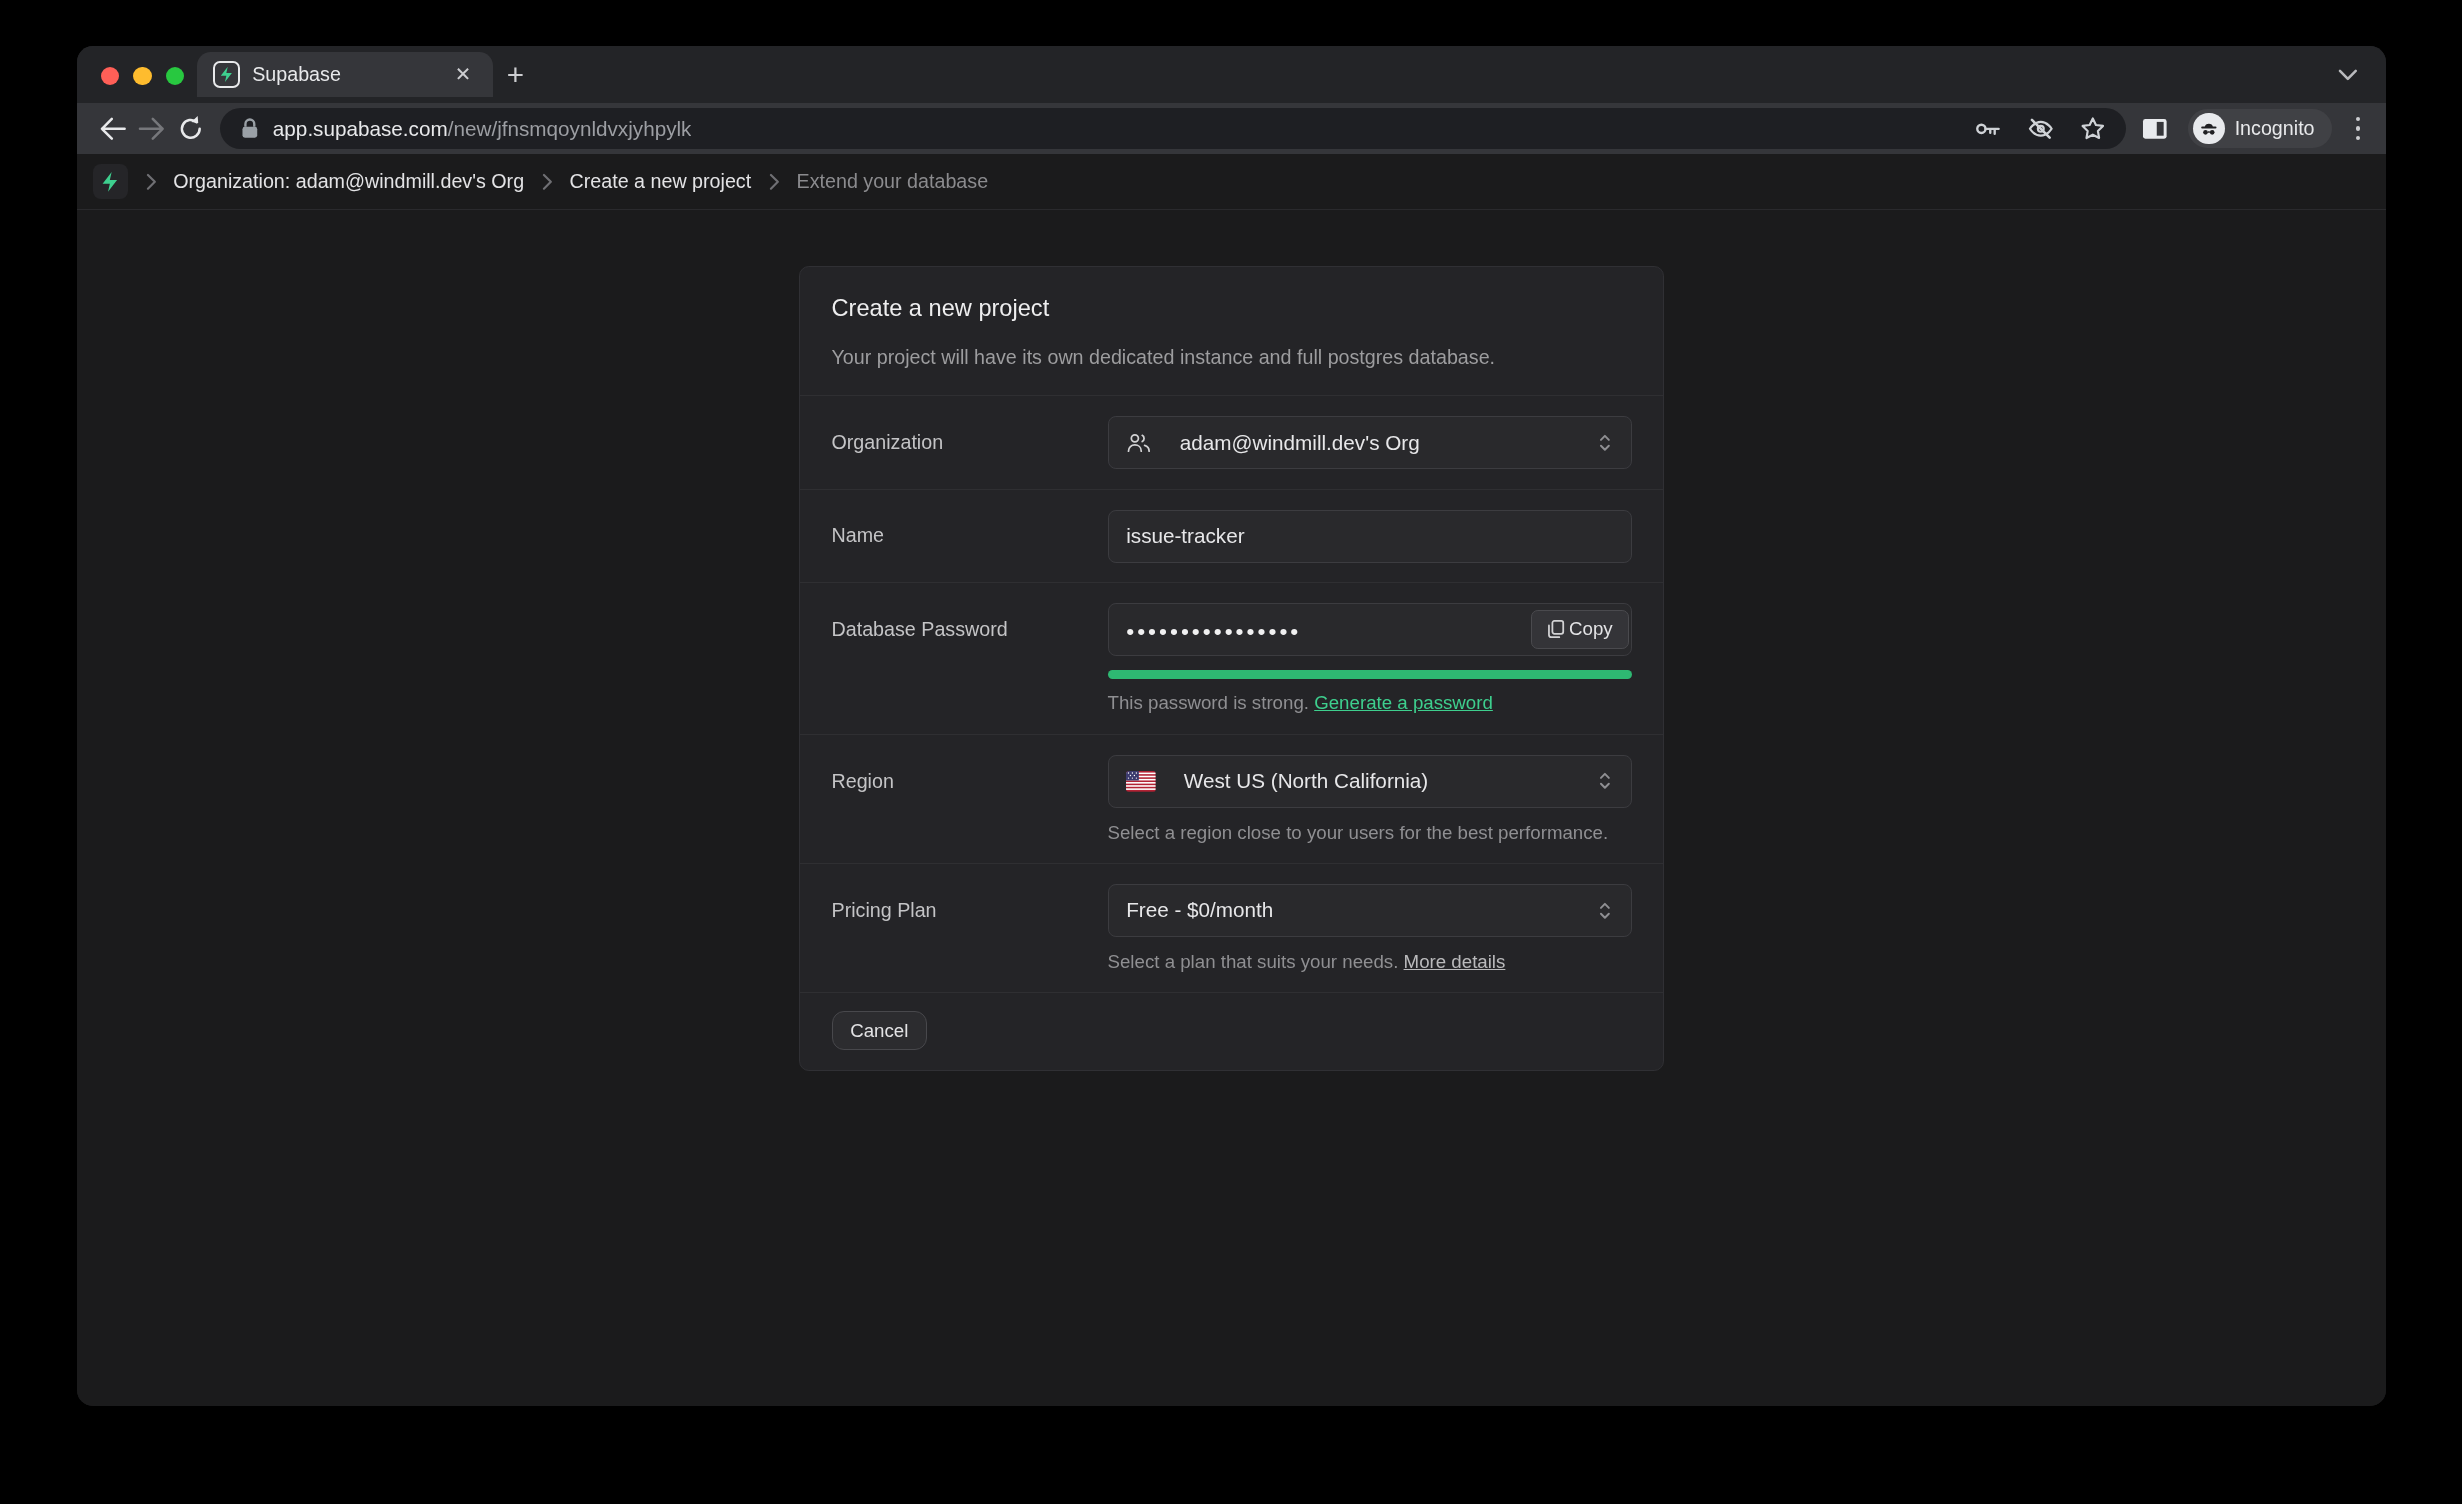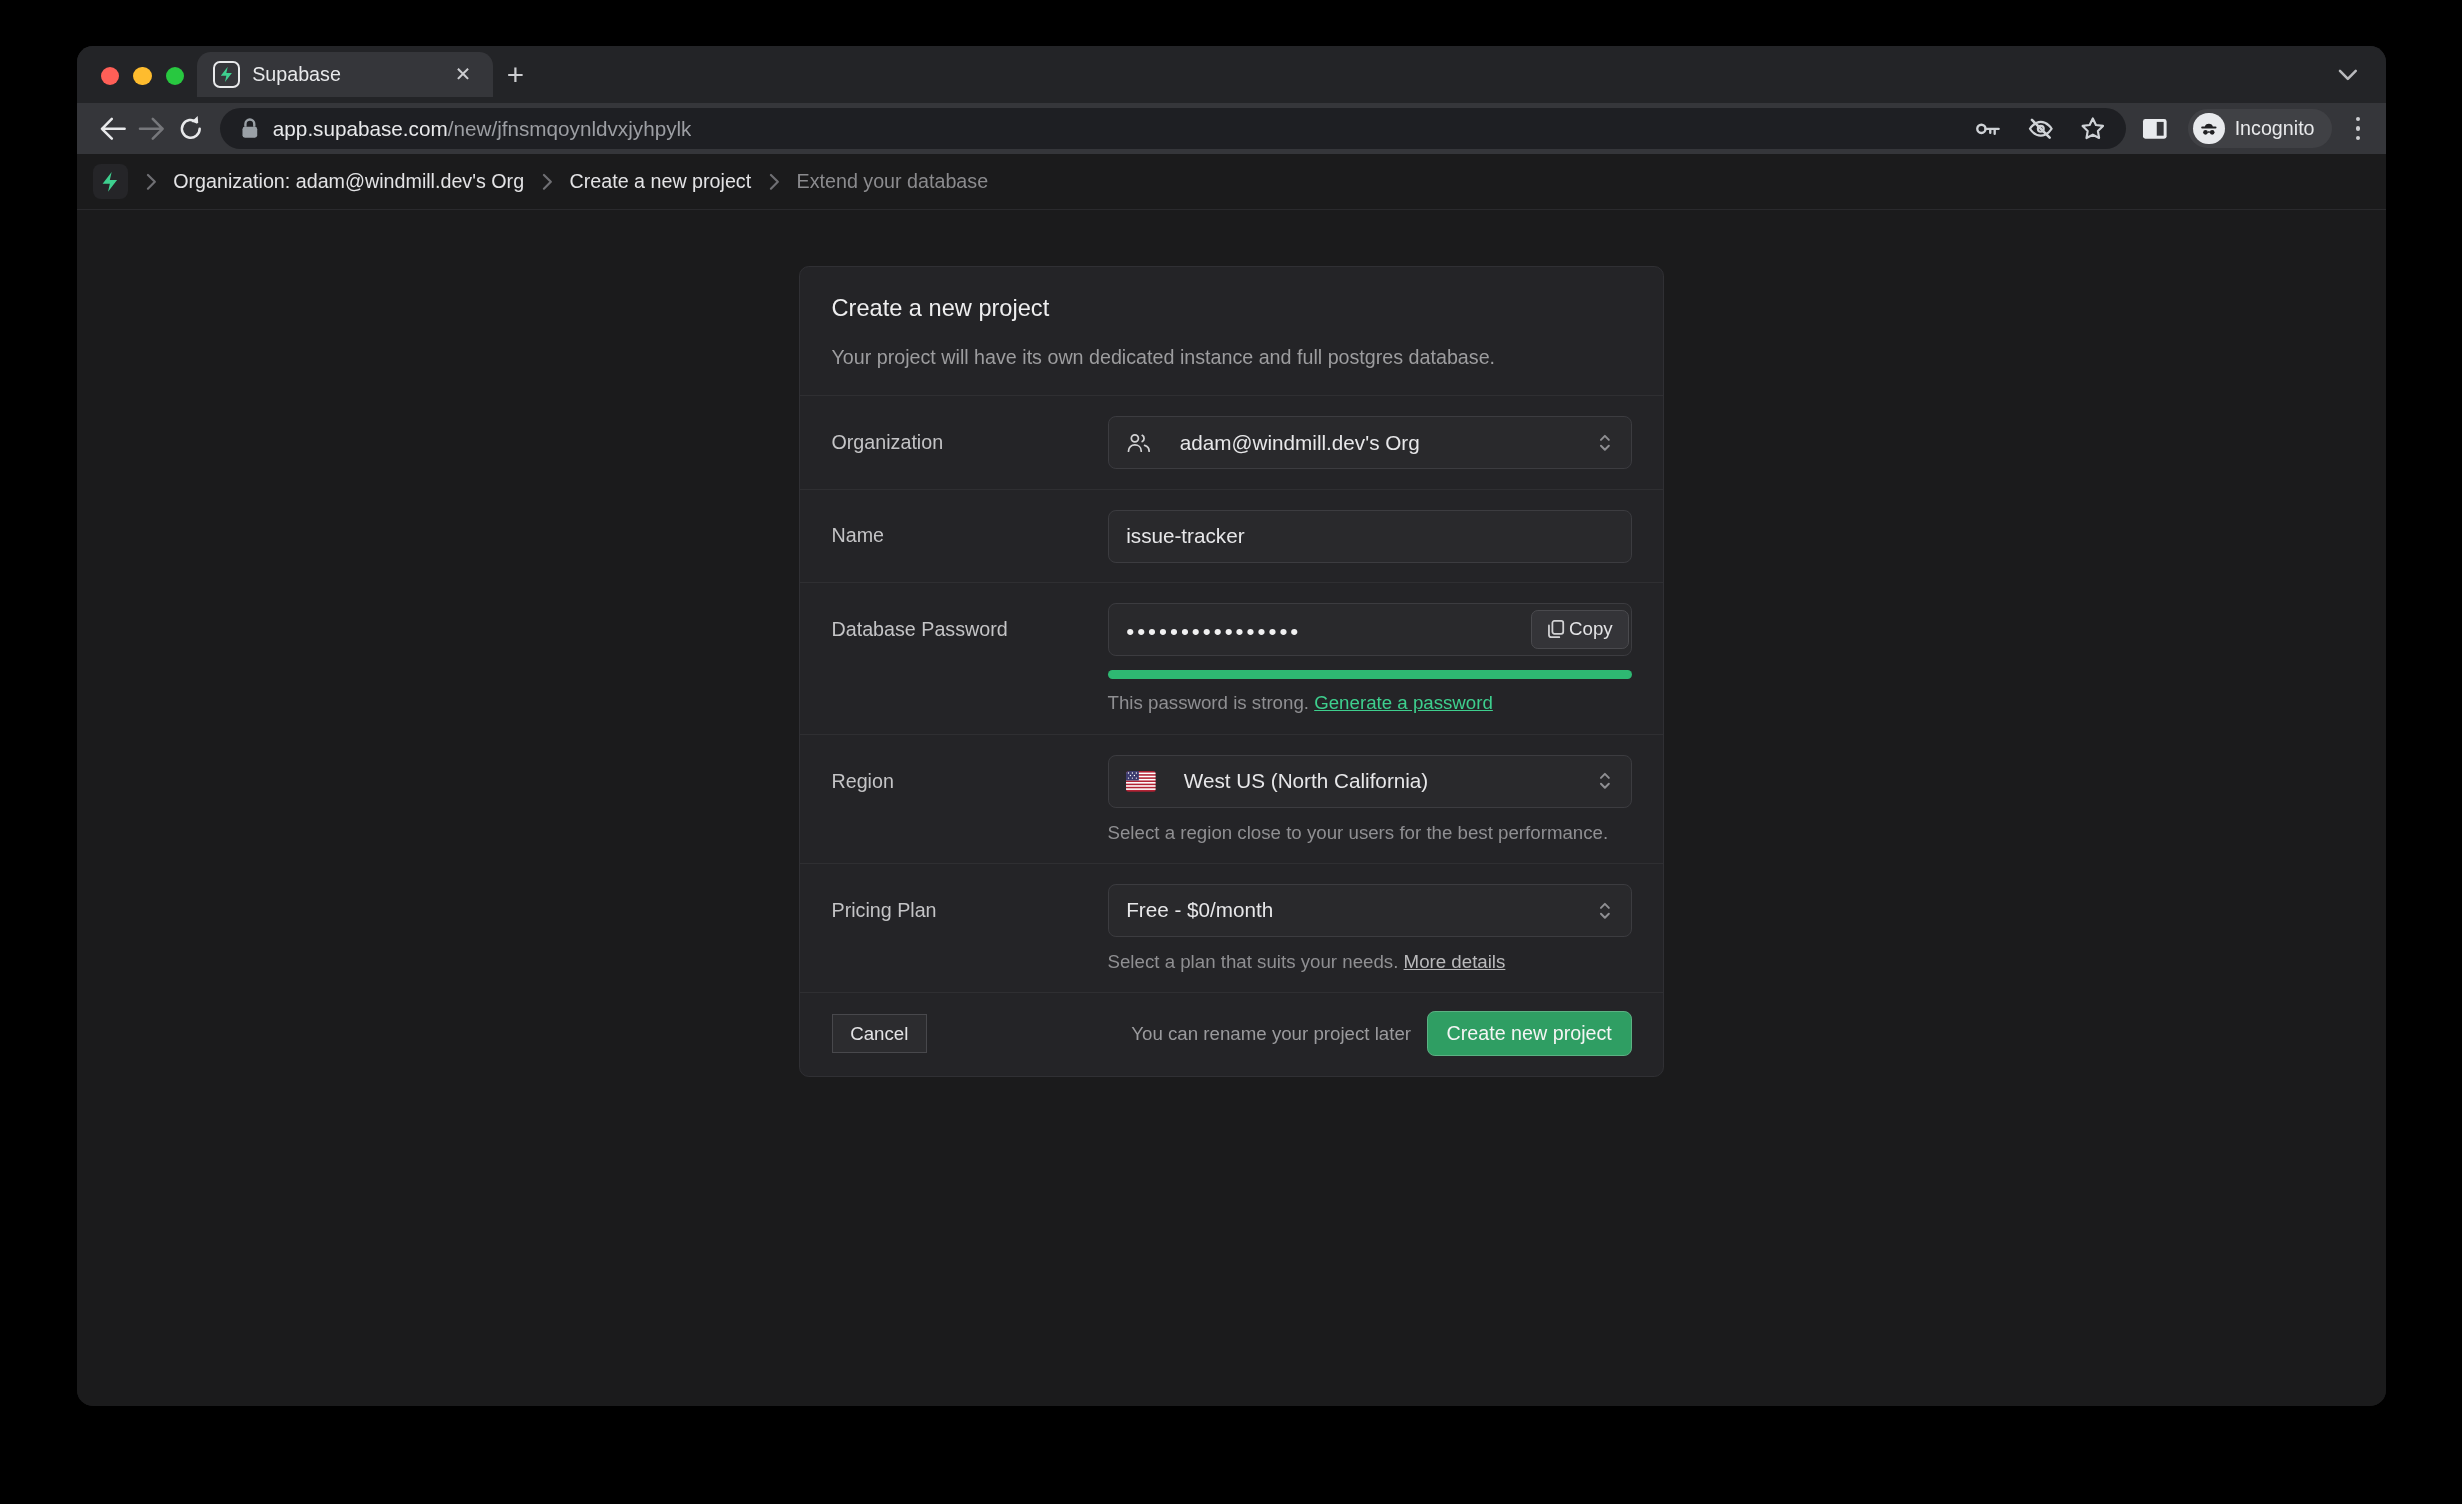--- a/index.html
+++ b/index.html
@@ -60,21 +60,21 @@
   .flag { width:29.6px; height:20.7px; border-radius:3px; flex:none; }
   .pwd-dots { flex:1; font-size:22.7px; letter-spacing:3px; color:#f0f0f1; line-height:1; padding-top:3.9px; }
   .copy-btn { display:flex; align-items:center; gap:3px; background:#343438; border:1px solid #4a4a4e;
               border-radius:6.9px; height:39px; padding:0 14.8px; font-size:18.7px; color:#e3e3e5; margin-right:-7.9px; flex:none; }
   .strength { margin-top:13.8px; height:8.9px; border-radius:4.9px; }
   .help { margin-top:13.8px; font-size:18.7px; color:#8f8f92; }
   .link-green { color:#3ecf8e; text-decoration:underline; cursor:pointer; }
   .link-gray { color:#bababc; text-decoration:underline; cursor:pointer; }
   .footer { display:flex; align-items:center; padding:17.7px 31.5px 19.7px; }
   .cancel-btn { height:39px; padding:0 17.7px; display:flex; align-items:center; background:#2c2c2f;
-                border:1px solid #48484c; border-radius:0; font-size:18.7px; color:#e3e3e5; }
+                border:1px solid #48484c; border-radius:12px; font-size:18.7px; color:#e3e3e5; }
   .footer-right { margin-left:auto; display:flex; align-items:center; gap:15.8px; }
   .footer-note { font-size:18.7px; color:#9a9a9d; }
   .submit-btn { height:45px; padding:0 18.7px; display:flex; align-items:center; background:#2f9e63;
                 border:1px solid #5cb183; border-radius:7.9px; font-size:19.7px; color:#f4f5f4; }
   svg { display:block; }
 </style>
 </head>
 <body>
 
 <div class="window">
@@ -320,22 +320,18 @@
             <span>Select a plan that suits your needs.</span>
             <span class="link-gray">More details</span>
           </div>
         </div>
       </div>
 
       <div class="divider"></div>
 
       <div class="footer">
         <div class="cancel-btn">Cancel</div>
-        <div class="footer-right">
-          <span class="footer-note">You can rename your project later</span>
-          <div class="submit-btn">Create new project</div>
-        </div>
       </div>
 
     </div>
   </div>
 </div>
 
 
 </body></html>

